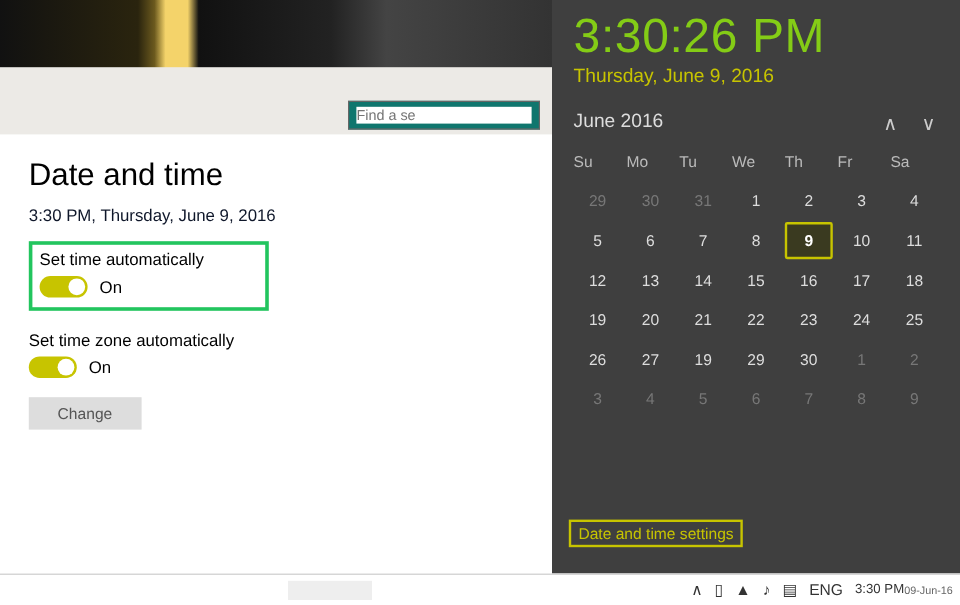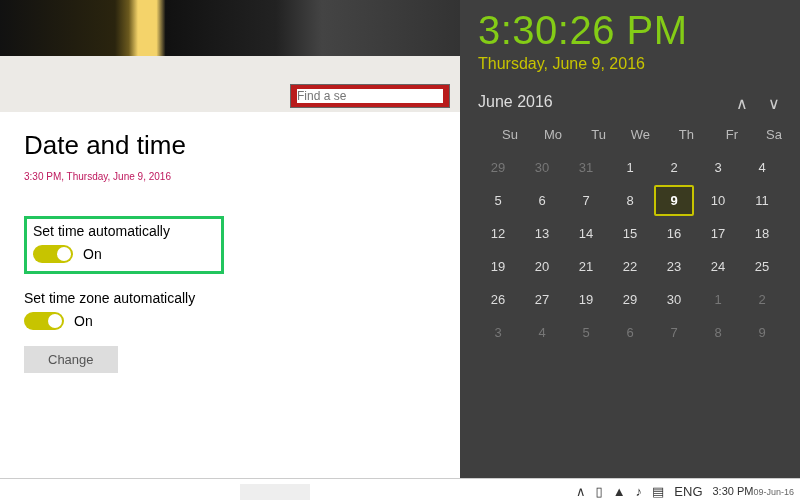--- a/index.html
+++ b/index.html
@@ -13,29 +13,29 @@
   .left-header {
     height: 112px; background: #eceae6;
     position: relative;
   }
   .photo-strip {
     position: absolute; top: 0; left: 0; right: 0; height: 56px;
     background: linear-gradient(90deg,#111 0%,#2a240e 25%,#6c5a1e 28%,#f4d36a 30%,#f4d36a 34%,#111 36%,#222 60%,#444 70%,#333 100%);
   }
   .search-box {
     position: absolute; top: 84px; right: 10px; width: 160px; height: 24px;
-    border: 1px solid #666; background: #b91c1c; display: flex; align-items: center;
+    border: 1px solid #666; background: #0f766e; display: flex; align-items: center;
     padding: 0 6px; font-size: 12px; color: #666;
   }
   .search-box input {
     border: none; outline: none; width: 100%; font-size: 12px; color: #333;
   }
   .settings-body { padding: 18px 24px 0; }
   .page-title { font-size: 26px; font-weight: 400; margin-bottom: 10px; }
-  .time-line { font-size: 10px; color: #be185d; margin-bottom: 34px; }
+  .time-line { font-size: 14px; color: #0f172a; margin-bottom: 14px; }
 
   .section { margin-bottom: 16px; }
   .section-label { font-size: 14px; margin-bottom: 6px; }
   .toggle-row { display: flex; align-items: center; gap: 10px; }
   .toggle {
     width: 40px; height: 18px; border-radius: 9px; background: #c7c400;
     position: relative; cursor: pointer;
   }
   .toggle::after {
     content: ""; position: absolute; right: 2px; top: 2px;
@@ -65,21 +65,21 @@
   .cal-header {
     display: flex; justify-content: space-between; align-items: flex-end;
     margin-bottom: 10px;
   }
   .cal-month { font-size: 16px; color: #ddd; }
   .cal-nav { display: flex; gap: 18px; }
   .chev { width: 14px; height: 14px; cursor: pointer; color: #ccc; font-size: 16px; line-height: 14px; }
 
   .cal-grid {
     display: grid; grid-template-columns: repeat(7, 1fr); gap: 2px 4px;
-    text-align: right; font-size: 13px;
+    text-align: left; font-size: 13px;
   }
   .dow { color: #bbb; padding: 6px 0 8px; font-weight: 400; }
   .day {
     padding: 8px 0; color: #ddd; border-radius: 2px; cursor: pointer;
     display: flex; align-items: center; justify-content: center;
   }
   .day.out { color: #777; }
   .day.today {
     border: 2px solid #c7c400; background: #3a3a20; color: #fff; font-weight: 600;
     padding: 6px 0;
@@ -200,20 +200,21 @@
       <div class="day out">2</div>
       <div class="day out">3</div>
       <div class="day out">4</div>
       <div class="day out">5</div>
       <div class="day out">6</div>
       <div class="day out">7</div>
       <div class="day out">8</div>
       <div class="day out">9</div>
     </div>
 
+  <div class="dt-settings-link">Date and time settings</div>
 </div>
 
 <div class="taskbar">
   <div class="tray-ghost"></div>
   <div class="tray-icons">
     <span>∧</span>
     <span>▯</span>
     <span>▲</span>
     <span>♪</span>
     <span>▤</span>

